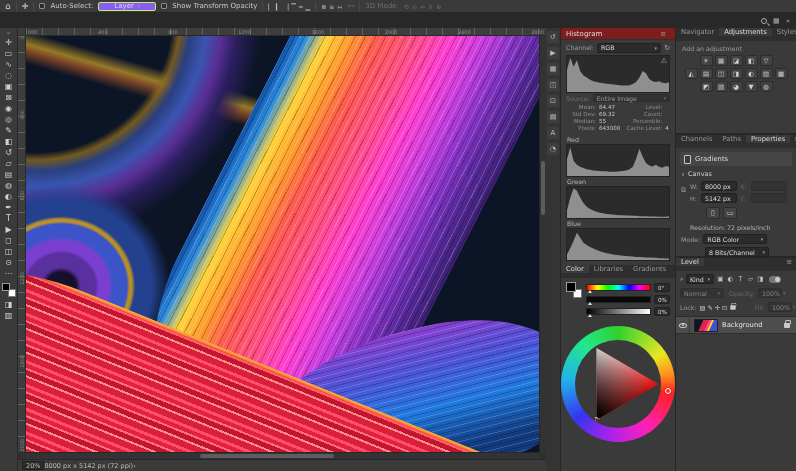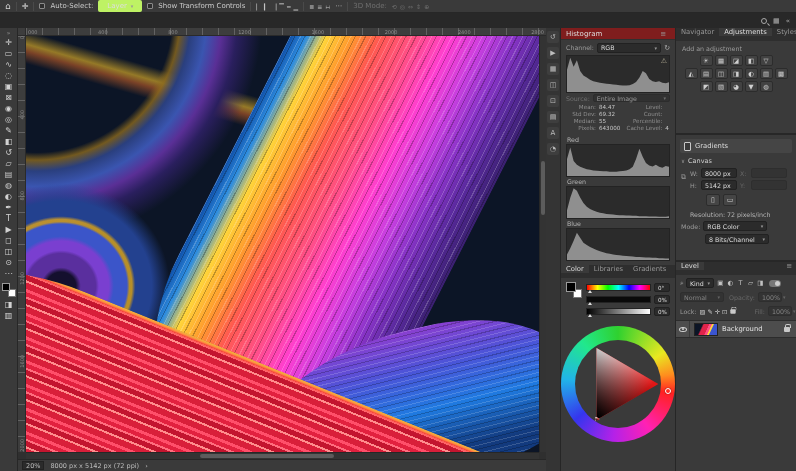--- a/index.html
+++ b/index.html
@@ -8,22 +8,22 @@
        font-family:"DejaVu Sans","Liberation Sans",sans-serif;color:#c9c9c9;
        -webkit-font-smoothing:antialiased}
   .icn{display:inline-flex;align-items:center;justify-content:center;color:#c4c4c4}
   
   .options-bar{position:absolute;left:0;top:0;width:796px;height:13px;background:#3a3a3a;
     border-bottom:1px solid #272727;display:flex;align-items:center;gap:5px;padding:0 5px;font-size:7px}
   .options-bar .sep{width:1px;height:9px;background:#2a2a2a;border-right:1px solid #4a4a4a}
   .ob-home{font-size:9px;color:#d5d5d5}
   .ob-tool{font-size:8px;color:#e0e0e0}
   .chk{width:6px;height:6px;border:1px solid #8a8a8a;border-radius:1px;background:#2e2e2e;display:inline-block}
-  .dd{background:#a21caf;border:6px solid #bef264;border-radius:2px;height:9px;display:inline-flex;
-      align-items:center;padding:0 3px;color:#ddd}
+  .dd{background:#8b5cf6;border:1px solid #bef264;border-radius:2px;height:9px;display:inline-flex;
+      align-items:center;padding:0 15px;color:#ddd}
   .dd::after{content:'▾';font-size:5px;color:#999;margin-left:4px}
   .obicons{display:flex;gap:3px;font-size:6px;color:#b9b9b9}
   .dim{color:#6f6f6f}
   
   .tab-bar{position:absolute;left:0;top:13px;width:796px;height:15px;background:#282828;display:flex;align-items:flex-end}
   .doc-tab{margin-left:22px;height:14px;background:#3c3c3c;border:1px solid #222;border-bottom:none;
     display:flex;align-items:center;gap:6px;padding:0 6px;font-size:6.5px;color:#cfcfcf}
   .doc-tab .x{color:#8d8d8d;font-size:7px}
   .tb-icons{margin-left:auto;margin-right:6px;display:flex;gap:6px;align-items:center;font-size:7px;color:#a9a9a9;height:14px}
   .mag{width:6px;height:6px;border:1px solid #a9a9a9;border-radius:50%;position:relative;display:inline-block}
@@ -46,21 +46,21 @@
   .ruler-v{position:absolute;left:0;top:8px;width:8px;bottom:19px;background:#3d3d3d;border-right:1px solid #2a2a2a;
     background-image:repeating-linear-gradient(to bottom,rgba(130,130,130,.55) 0 1px,transparent 1px 16px);overflow:hidden}
   .ruler-v .labels{display:flex;flex-direction:column;justify-content:space-between;height:100%;font-size:5px;color:#8e8e8e;align-items:center}
   .ruler-v .labels span{writing-mode:vertical-rl;transform:rotate(180deg)}
   .canvas-view{position:absolute;left:8px;top:8px;right:7px;bottom:19px;background:var(--navy,#0c1526);overflow:hidden}
   .vscroll{position:absolute;right:0;top:8px;width:7px;bottom:19px;background:#333;border-left:1px solid #272727}
   .vscroll .thumb{position:absolute;left:1px;right:1px;top:30%;height:13%;background:#5c5c5c;border-radius:3px}
   .hscroll{position:absolute;left:8px;right:7px;bottom:12px;height:7px;background:#333;border-top:1px solid #272727}
   .hscroll .thumb{position:absolute;top:1px;bottom:1px;left:34%;width:26%;background:#5c5c5c;border-radius:3px}
   .statusbar{position:absolute;left:0;right:0;bottom:0;height:12px;background:#3a3a3a;border-top:1px solid #272727;
-    display:flex;align-items:center;gap:6px;padding:0 4px;font-size:6.5px;color:#bdbdbd}
+    display:flex;align-items:center;padding:0 4px;font-size:6.5px;color:#bdbdbd}
   .zoombox{background:#2b2b2b;border:1px solid #222;padding:0 3px;height:9px;display:flex;align-items:center}
   
   .art{position:absolute;inset:0;overflow:hidden}
   .art>div{position:absolute}
   .a-streak{left:-30px;top:6px;width:280px;height:70px;border-radius:50%;transform:rotate(16deg);
     background:linear-gradient(to bottom,rgba(0,0,0,0) 30%,rgba(222,175,40,.65) 48%,rgba(255,120,40,.45) 58%,rgba(0,0,0,0) 75%)}
   .a-swirl{left:-300px;top:-330px;width:620px;height:620px;border-radius:50%;
     background:radial-gradient(closest-side,rgba(0,0,0,0) 44%,rgba(140,106,30,.8) 46.5%,#2a3f7e 50%,#3a55b0 55%,#5a2f96 60%,#2a1f5e 65%,rgba(12,21,38,0) 73%)}
   .a-vortex{left:-130px;top:95px;width:330px;height:310px;border-radius:50%;
     background:radial-gradient(closest-side,#14102e 0 9%,#5a2f9e 12% 21%,#7a3fd0 23% 29%,#3b55c9 32% 40%,rgba(212,164,42,.85) 41.5% 43%,#23418f 45% 55%,rgba(12,21,38,0) 66%)}
@@ -183,21 +183,21 @@
 
   <div class="options-bar">
     <span class="ob-home">⌂</span>
     <span class="sep"></span>
     <span class="ob-tool">✛</span>
     <span class="sep"></span>
     <span class="chk"></span>
     <span>Auto-Select:</span>
     <span class="dd">Layer</span>
     <span class="chk"></span>
-    <span>Show Transform Controls</span>
+    <span>Show Transform Opacity</span>
     <span class="sep"></span>
     <span class="obicons">
 
     <span class="icn">▏</span>
         <span class="icn">▎</span>
         <span class="icn">▕</span>
         <span class="icn">▔</span>
         <span class="icn">━</span>
         <span class="icn">▁</span>
       </span>
@@ -619,20 +619,26 @@
           <span class="ai">
             <span>▼</span>
           </span>
           <span class="ai">
             <span>◍</span>
           </span>
         </div>
     </div>
 
     <div class="group g2">
+      <div class="ptabs">
+        <span class="ptab">Channels</span>
+        <span class="ptab">Paths</span>
+        <span class="ptab active">Properties</span>
+        <span class="pmenu">≡</span>
+      </div>
       <div class="doc-row">
         <span class="doc-ic"></span>
         <span>Gradients</span>
       </div>
       <div class="sec-row">
         <span style="font-size:5.5px;color:#9a9a9a">∨</span>
         <span>Canvas</span>
       </div>
       <span class="link-ic" style="left:5px;margin-top:6px">⧉</span>
       <div class="frow">

